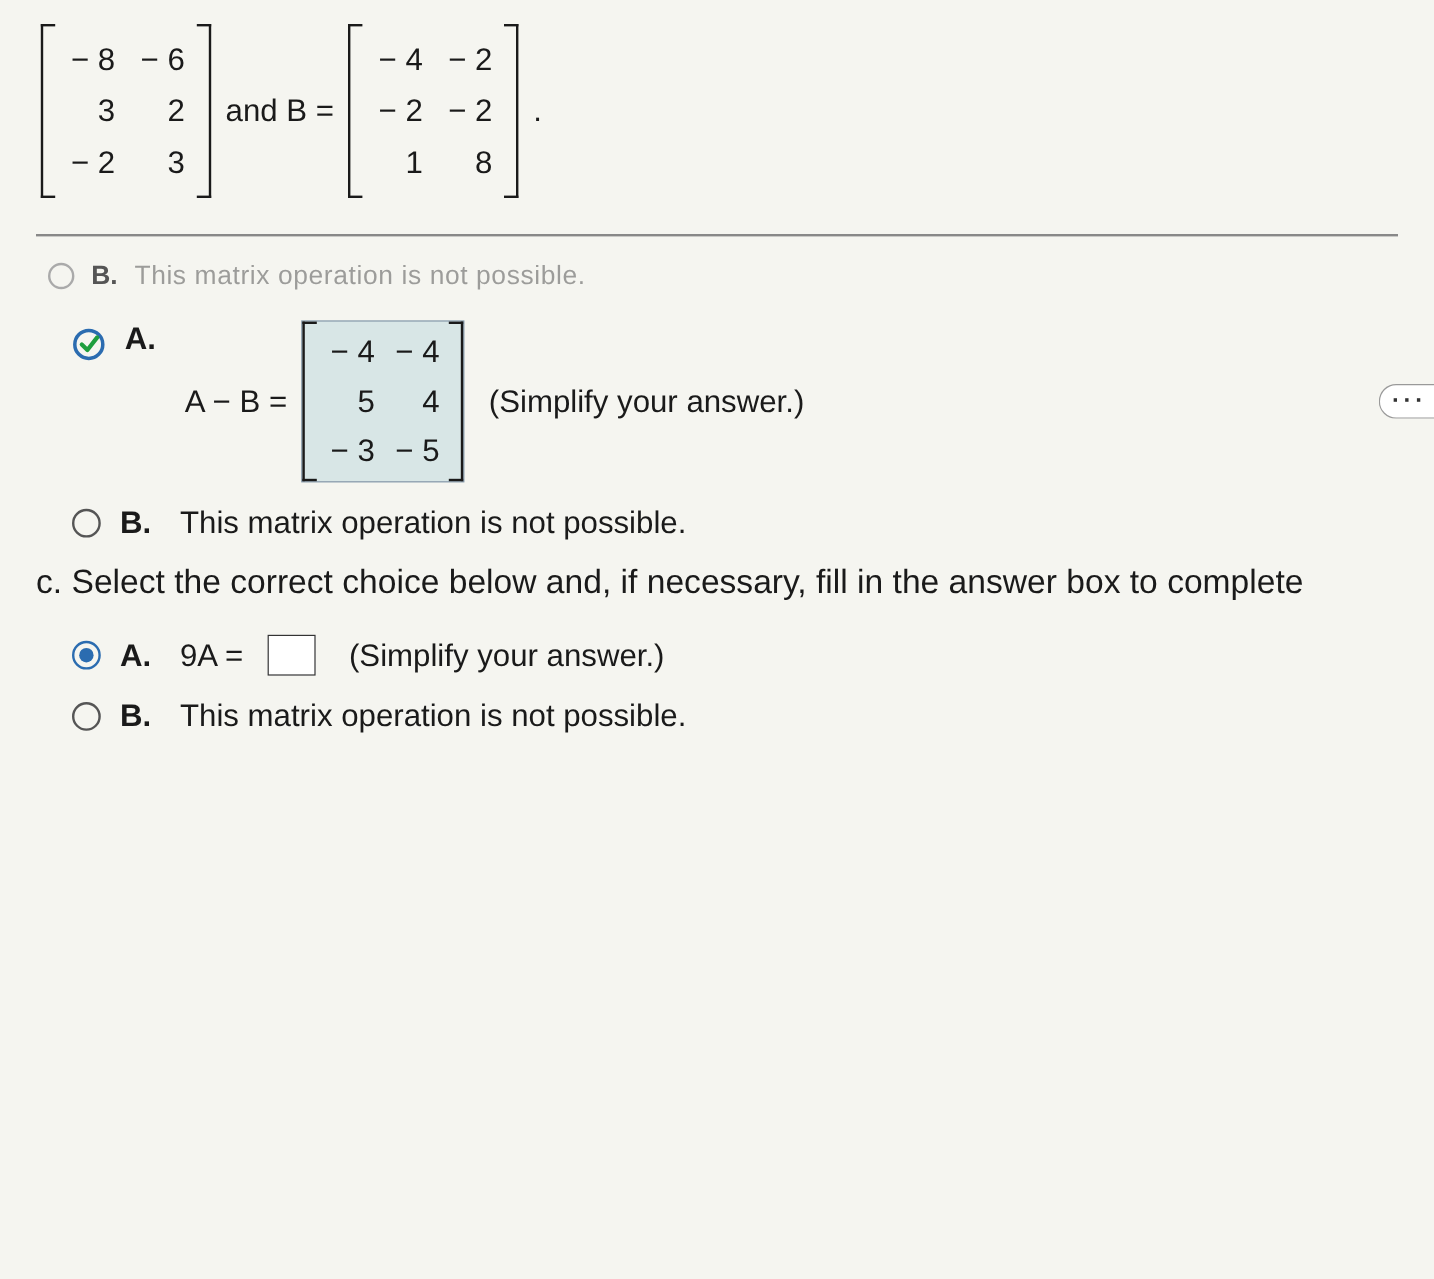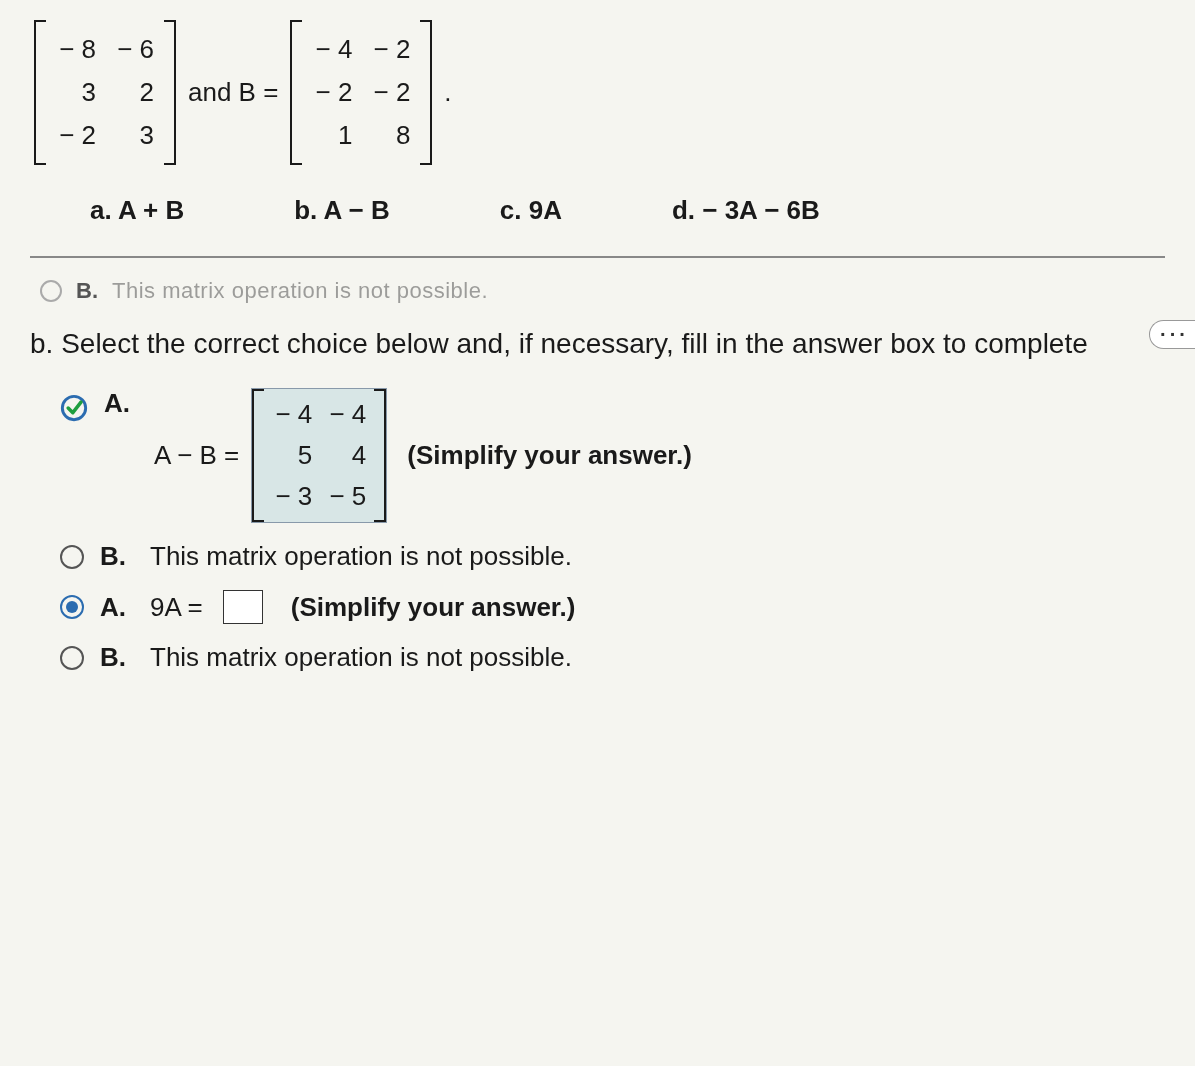--- a/index.html
+++ b/index.html
@@ -144,21 +144,21 @@
     gap: 10px 14px;
   }
   .input-box {
     display: inline-block;
     width: 40px; height: 34px;
     border: 1.5px solid #333;
     vertical-align: middle;
     background: #fff;
     margin: 0 4px;
   }
-  .simplify { margin-left: 8px; font-weight: bold; }
+  .simplify { margin-left: 8px; }
   .b-label-block {
     display: flex;
     gap: 16px;
     align-items: center;
   }
 </style>
 </head>
 <body>
 
 <div class="page">
@@ -189,40 +189,33 @@
         <span>− 2</span>
         <span>1</span>
         <span>8</span>
       </span>
       <span class="bracket bracket-right"></span>
     </span>
 
     <span>.</span>
   </div>
 
-  <div class="subparts">
-    <div>a. A + B</div>
-    <div>b. A − B</div>
-    <div>c. 9A</div>
-    <div>d. − 3A − 6B</div>
-  </div>
 
   <div class="hr"></div>
 
   <div class="ellipsis-tab">
     <span>···</span>
   </div>
 
   <div class="prev-answer">
     <span class="radio-empty-faded"></span>
     <span style="font-weight:bold">B.</span>
     <span style="letter-spacing:0.5px; filter:blur(0.6px); opacity:0.55;">This matrix operation is not possible.</span>
   </div>
 
-  <div class="section-b">b. Select the correct choice below and, if necessary, fill in the answer box to complete</div>
 
   <div class="choice-row choice-row-top">
     <svg class="check-icon" viewBox="0 0 24 24">
       <circle cx="12" cy="12" r="10" fill="none" stroke="#2b6cb0" stroke-width="2.5"></circle>
       <path d="M7 12 L11 16 L18 7" fill="none" stroke="#1e9e3e" stroke-width="3" stroke-linecap="round" stroke-linejoin="round"></path>
     </svg>
     <div>
       <span class="choice-label">A.</span>
     </div>
     <div class="answer-matrix-wrap">
@@ -244,20 +237,21 @@
   </div>
 
   <div class="choice-row">
     <span class="radio-empty"></span>
     <div class="b-label-block">
       <span class="choice-label">B.</span>
       <span>This matrix operation is not possible.</span>
     </div>
   </div>
 
+  <div class="section-c">c. Select the correct choice below and, if necessary, fill in the answer box to complete</div>
 
   <div class="choice-row">
     <span class="radio-selected"></span>
     <span class="choice-label">A.</span>
     <span>9A =</span>
     <span class="input-box"></span>
     <span class="simplify">(Simplify your answer.)</span>
   </div>
 
   <div class="choice-row">

